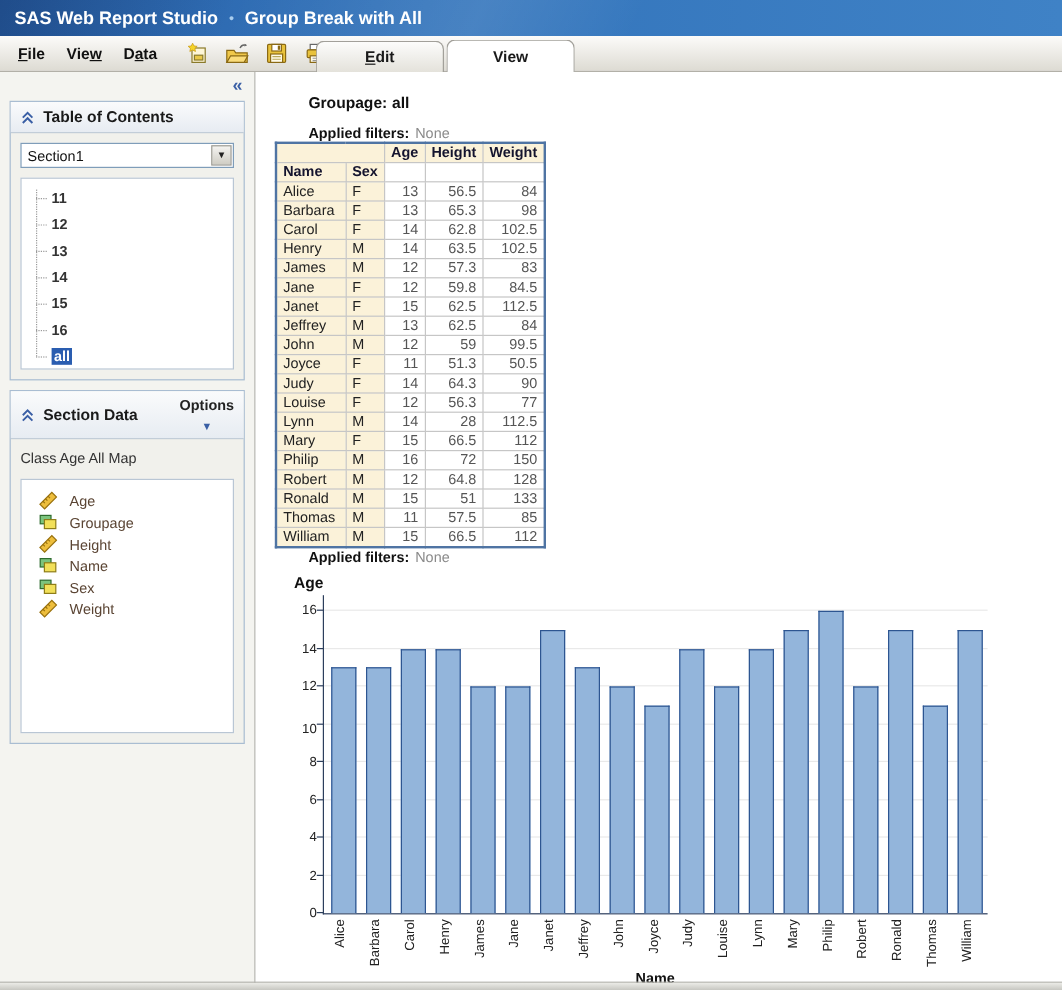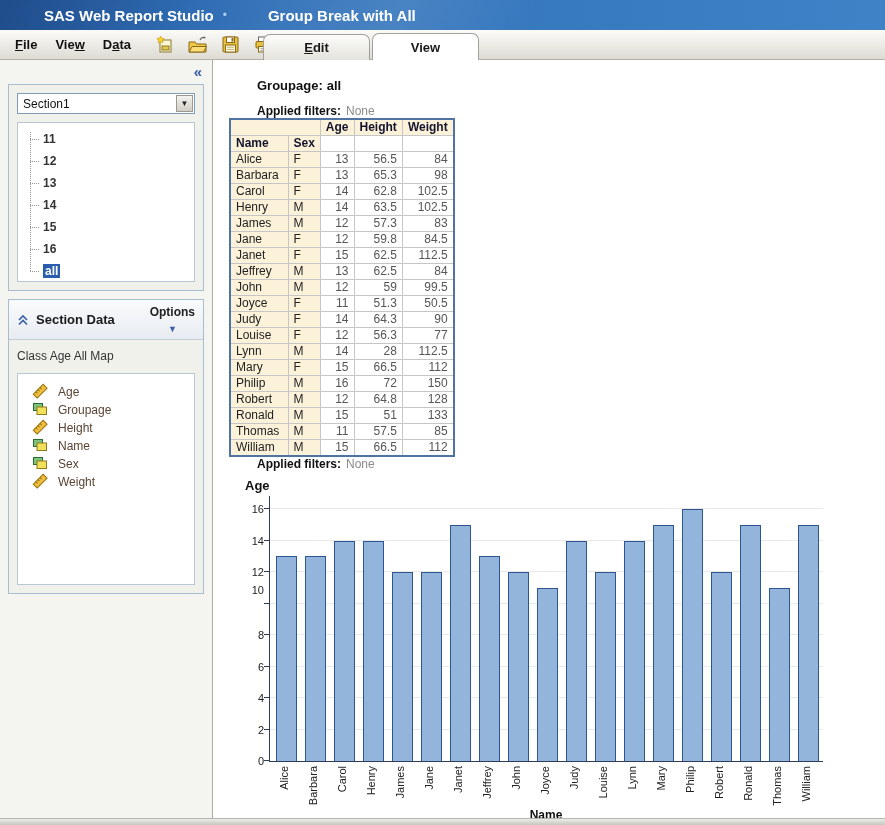--- a/index.html
+++ b/index.html
@@ -3,21 +3,21 @@
 <meta charset="utf-8">
 <style>
   * { margin:0; padding:0; box-sizing:border-box; }
   html,body { width:885px; height:825px; }
   body { font-family:"Liberation Sans", sans-serif; background:#fff; }
   .app { position:relative; width:885px; height:825px; overflow:hidden; background:#fff; }
 
   
   .titlebar { position:relative; height:30px; background:linear-gradient(90deg,#2a63aa 0%,#3374bb 40%,#3f82c6 100%); display:flex; align-items:center; padding:0 12px; gap:9px; overflow:hidden; }
   .titlebar::before { content:''; position:absolute; inset:0; background:linear-gradient(115deg, rgba(8,24,64,.30) 0%, rgba(8,24,64,0) 22%, rgba(255,255,255,.10) 45%, rgba(255,255,255,0) 60%); pointer-events:none; }
-  .app-title, .report-title { color:#fff; font-weight:bold; font-size:15px; position:relative;margin-left:32px; }
+  .app-title, .report-title { color:#fff; font-weight:bold; font-size:15px; position:relative; }
   .title-dot { color:#a9cdee; font-size:12px; position:relative; }
 
   
   .menubar { position:relative; height:30px; background:linear-gradient(#fcfbf9,#dddbd3); border-bottom:1px solid #b2b0a8; display:flex; align-items:center; padding:0 6px; }
   .menu-item { font-size:13px; font-weight:bold; color:#111; padding:4px 9px; cursor:default; }
   .menu-item u { text-decoration:underline; }
   .toolbar { display:flex; gap:9px; margin-left:12px; align-items:center; }
   .tool-btn { width:24px; height:24px; display:flex; align-items:center; justify-content:center; }
 
   .tabs { position:absolute; left:263px; bottom:-1px; display:flex; }
@@ -158,20 +158,26 @@
         </div>
     </div>
   </div>
 
   <div class="workspace">
 
     <div class="sidebar">
       <span class="collapse">«</span>
 
       <div class="panel toc">
+        <div class="panel-header">
+          <svg width="12" height="12" viewBox="0 0 12 12">
+              <path d="M2 6L6 2l4 4M2 10.5L6 6.5l4 4" fill="none" stroke="#3a5fa5" stroke-width="1.6"></path>
+            </svg>
+          <span class="panel-title">Table of Contents</span>
+        </div>
         <div class="dropdown">
           <span class="dropdown-value">Section1</span>
           <span class="dropdown-btn">▼</span>
         </div>
         <div class="tree-box">
           <div class="tree">
               <div class="tree-item">
                 <span class="dash"></span>
                 <span class="tree-label">11</span>
               </div>
@@ -454,21 +460,21 @@
             <div class="ytick-mark" style="bottom: 63px;"></div>
             <div class="ytick-label" style="bottom: 57px;">4</div>
             <div class="gridline" style="bottom: 94.5px;"></div>
             <div class="ytick-mark" style="bottom: 94.5px;"></div>
             <div class="ytick-label" style="bottom: 88.5px;">6</div>
             <div class="gridline" style="bottom: 126px;"></div>
             <div class="ytick-mark" style="bottom: 126px;"></div>
             <div class="ytick-label" style="bottom: 120px;">8</div>
             <div class="gridline" style="bottom: 157.5px;"></div>
             <div class="ytick-mark" style="bottom: 157.5px;"></div>
-            <div class="ytick-label" style="bottom: 165px;">10</div>
+            <div class="ytick-label" style="bottom: 147px;">10</div>
             <div class="gridline" style="bottom: 189px;"></div>
             <div class="ytick-mark" style="bottom: 189px;"></div>
             <div class="ytick-label" style="bottom: 183px;">12</div>
             <div class="gridline" style="bottom: 220.5px;"></div>
             <div class="ytick-mark" style="bottom: 220.5px;"></div>
             <div class="ytick-label" style="bottom: 214.5px;">14</div>
             <div class="gridline" style="bottom: 252px;"></div>
             <div class="ytick-mark" style="bottom: 252px;"></div>
             <div class="ytick-label" style="bottom: 246px;">16</div>
             <div class="bar" style="left: 6px; width: 21px; height: 204.75px; background: rgb(147, 181, 219); border-color: rgb(45, 85, 145);"></div>

